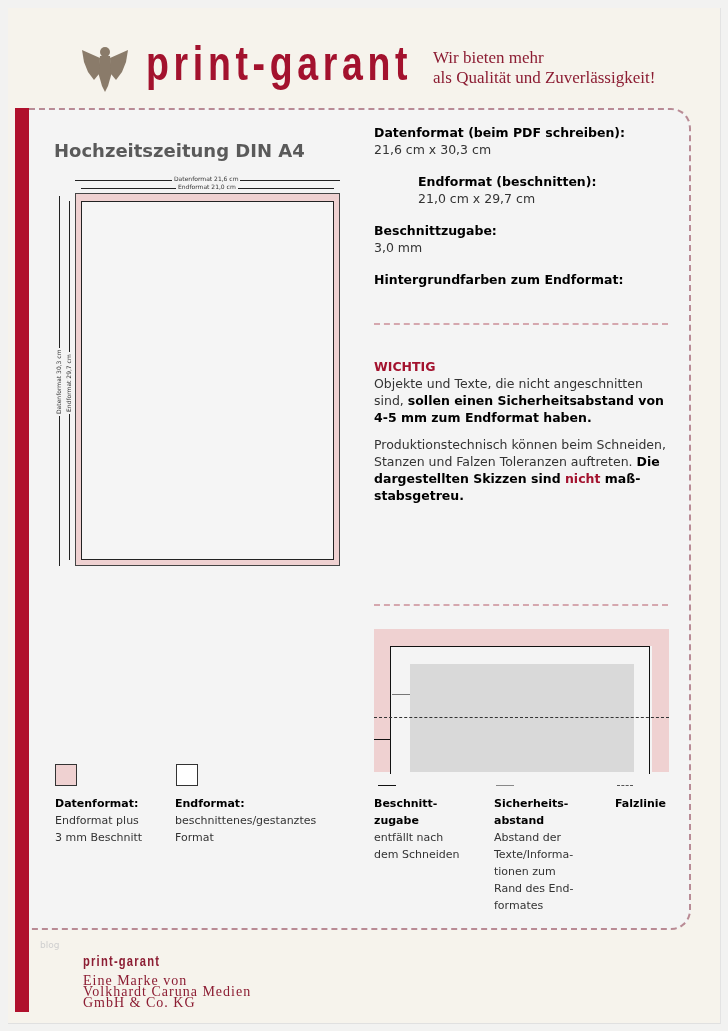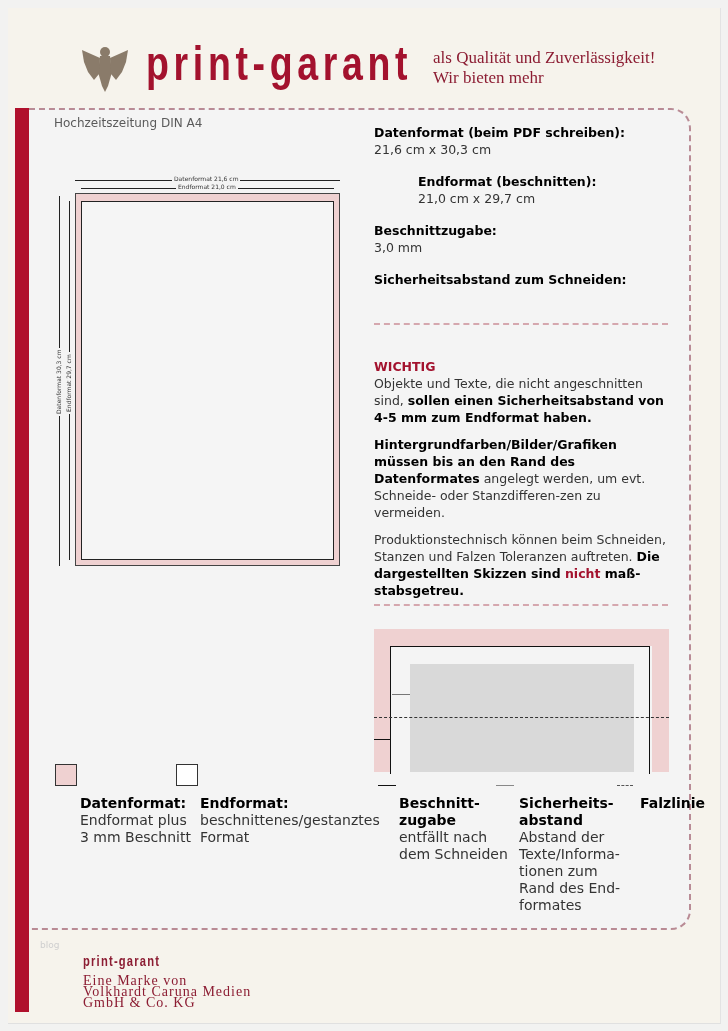--- a/index.html
+++ b/index.html
@@ -29,21 +29,21 @@
     }
     
     .redbar { left: 15px; top: 108px; width: 14px; height: 904px; background: #b0102c; }
     
     .panel {
       left: 29px; top: 108px; width: 660px; height: 818px;
       border-top: 2px dashed #b98b95; border-right: 2px dashed #b98b95; border-bottom: 2px dashed #b98b95;
       border-top-right-radius: 20px; border-bottom-right-radius: 20px;
       background: #f4f4f4;
     }
-    .title { left: 54px; top: 116px; font-size: 12px; font-weight: normal; color: #5a5a5a; }
+    .title { left: 54px; top: 140px; font-size: 18px; font-weight: bold; color: #5a5a5a; }
     
     .diag-outer { left: 75px; top: 193px; width: 265px; height: 373px; background: #efd1d1; border: 1px solid #444; box-sizing: border-box; }
     .diag-inner { left: 81px; top: 201px; width: 253px; height: 359px; background: #f5f5f5; border: 1.5px solid #222; box-sizing: border-box; }
     .dim-h { height: 1px; background: #222; }
     .dim-label { font-size: 6px; color: #333; background: #f4f4f4; padding: 0 2px; white-space: nowrap; }
     .dim-v { width: 1px; background: #222; }
     .vlabel { font-size: 6px; color: #333; background: #f4f4f4; white-space: nowrap; transform: rotate(-90deg); transform-origin: left top; padding: 0 2px; }
     
     .rc { left: 374px; font-size: 12.5px; line-height: 17px; color: #333; }
     .rc b, .lbl { font-weight: bold; color: #000000; }
@@ -51,43 +51,43 @@
     .wichtig { color: #a3122e; font-weight: bold; margin-top: 12px; }
     .accent { color: #a3122e; font-weight: bold; }
     
     .sk-bg { left: 374px; top: 629px; width: 295px; height: 143px; background: #efd1d1; }
     .sk-white { left: 391px; top: 646px; width: 261px; height: 126px; background: #f4f4f4; }
     .sk-line { border-left: 1.5px solid #111; border-top: 1.5px solid #111; border-right: 1.5px solid #111; left: 390px; top: 646px; width: 260px; height: 128px; box-sizing: border-box; }
     .sk-grey { left: 410px; top: 664px; width: 224px; height: 108px; background: #d9d9d9; }
     .sk-fold { left: 374px; top: 717px; width: 295px; border-top: 1px dashed #333; }
     
     .legend-box { width: 22px; height: 22px; box-sizing: border-box; border: 1px solid #333; }
-    .ltext { font-size: 14px; line-height: 17px; color: #333; margin-left: 25px; }
+    .ltext { font-size: 11px; line-height: 17px; color: #333; }
     
     .f-brand { left: 83px; top: 953px; font-family: "Liberation Sans", sans-serif; font-weight: bold; font-size: 14px; letter-spacing: 1.5px; color: #8c1d33; transform: scaleX(0.8); transform-origin: left top;}
     .f-sub { left: 83px; top: 975px; font-family: "Liberation Serif", serif; font-size: 14px; line-height: 11px; letter-spacing: 1px; color: #8c1d33; }
     .f-blog { left: 40px; top: 940px; font-size: 9px; color: #cfcfcf; }
   </style>
 </head>
 <body>
 
 <div class="page"></div>
 
 <svg class="abs eagle" viewBox="0 0 50 52">
   <g fill="#8a7b6a">
     <ellipse cx="25" cy="10" rx="5" ry="5"></ellipse>
     <path d="M20 14 L30 14 L32 30 L28 44 L25 50 L22 44 L18 30 Z"></path>
     <path d="M20 16 L2 8 L4 20 L8 30 L14 38 L19 32 Z"></path>
     <path d="M30 16 L48 8 L46 20 L42 30 L36 38 L31 32 Z"></path>
   </g>
 </svg>
 <div class="abs brand">print-garant</div>
 <div class="abs tagline">
+  <div>Wir bieten mehr</div>
   <div>als Qualität und Zuverlässigkeit!</div>
-  <div>Wir bieten mehr</div>
 </div>
 
 <div class="abs redbar"></div>
 <div class="abs panel"></div>
 
 <div class="abs title">Hochzeitszeitung DIN A4</div>
 
 <div class="abs">
   <div class="abs dim-h" style="left:75px;top:180px;width:265px;"></div>
   <div class="abs dim-label" style="left:172px;top:175px;">Datenformat 21,6 cm</div>
@@ -109,29 +109,28 @@
 </div>
 <div class="abs rc" style="top:173px;margin-left:44px;">
   <div class="lbl">Endformat (beschnitten):</div>
   <div>21,0 cm x 29,7 cm</div>
 </div>
 <div class="abs rc" style="top:222px;">
   <div class="lbl">Beschnittzugabe:</div>
   <div>3,0 mm</div>
 </div>
 <div class="abs rc" style="top:271px;">
-  <div class="lbl">Sicherheitsabstand zum Schneiden:</div>
+  <div class="lbl">Hintergrundfarben zum Endformat:</div>
 </div>
 
 <div class="abs sep" style="top:323px;"></div>
 
 <div class="abs rc" style="top:346px;width:296px;">
   <div class="wichtig">WICHTIG</div>
   <div><span>Objekte und Texte, die nicht angeschnitten sind,</span> <b>sollen einen Sicherheitsabstand von 4-5 mm zum Endformat haben.</b></div>
-  <div style="margin-top:10px;"><b>Hintergrundfarben/Bilder/Grafiken müssen bis an den Rand des Datenformates</b><span> angelegt werden, um evt. Schneide- oder Stanzdifferen-zen zu vermeiden.</span></div>
   <div style="margin-top:10px;"><span>Produktionstechnisch können beim Schneiden, Stanzen und Falzen Toleranzen auftreten.</span>
     <b>Die dargestellten Skizzen sind </b><span class="accent">nicht</span><b> maß-stabsgetreu.</b></div>
 </div>
 
 <div class="abs sep" style="top:604px;"></div>
 
 <div class="abs">
   <div class="abs sk-bg"></div>
   <div class="abs sk-white"></div>
   <div class="abs sk-grey"></div>

